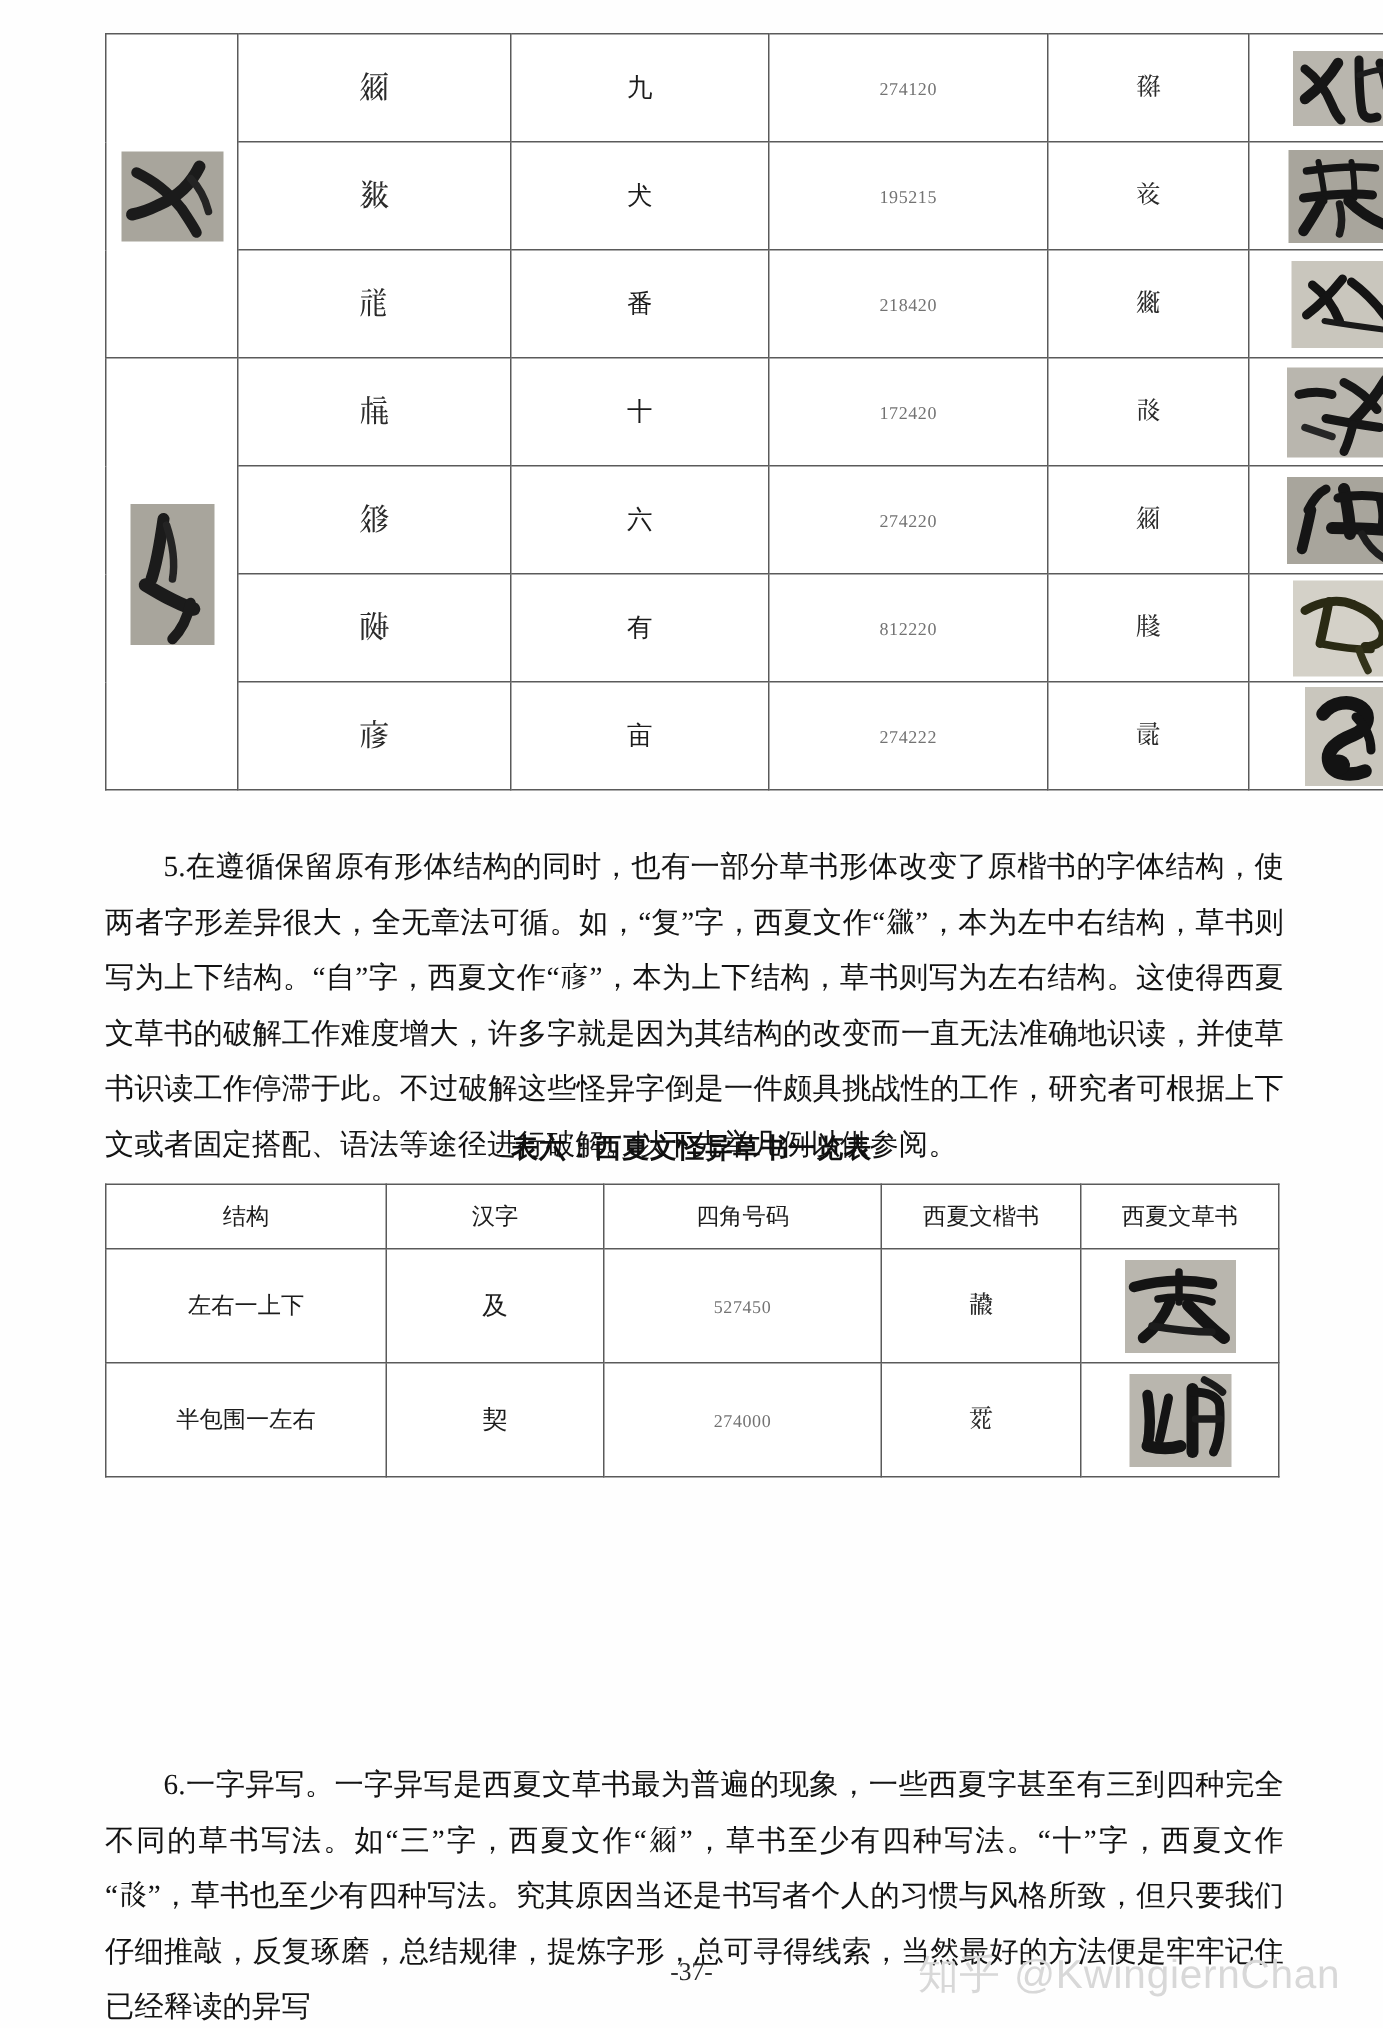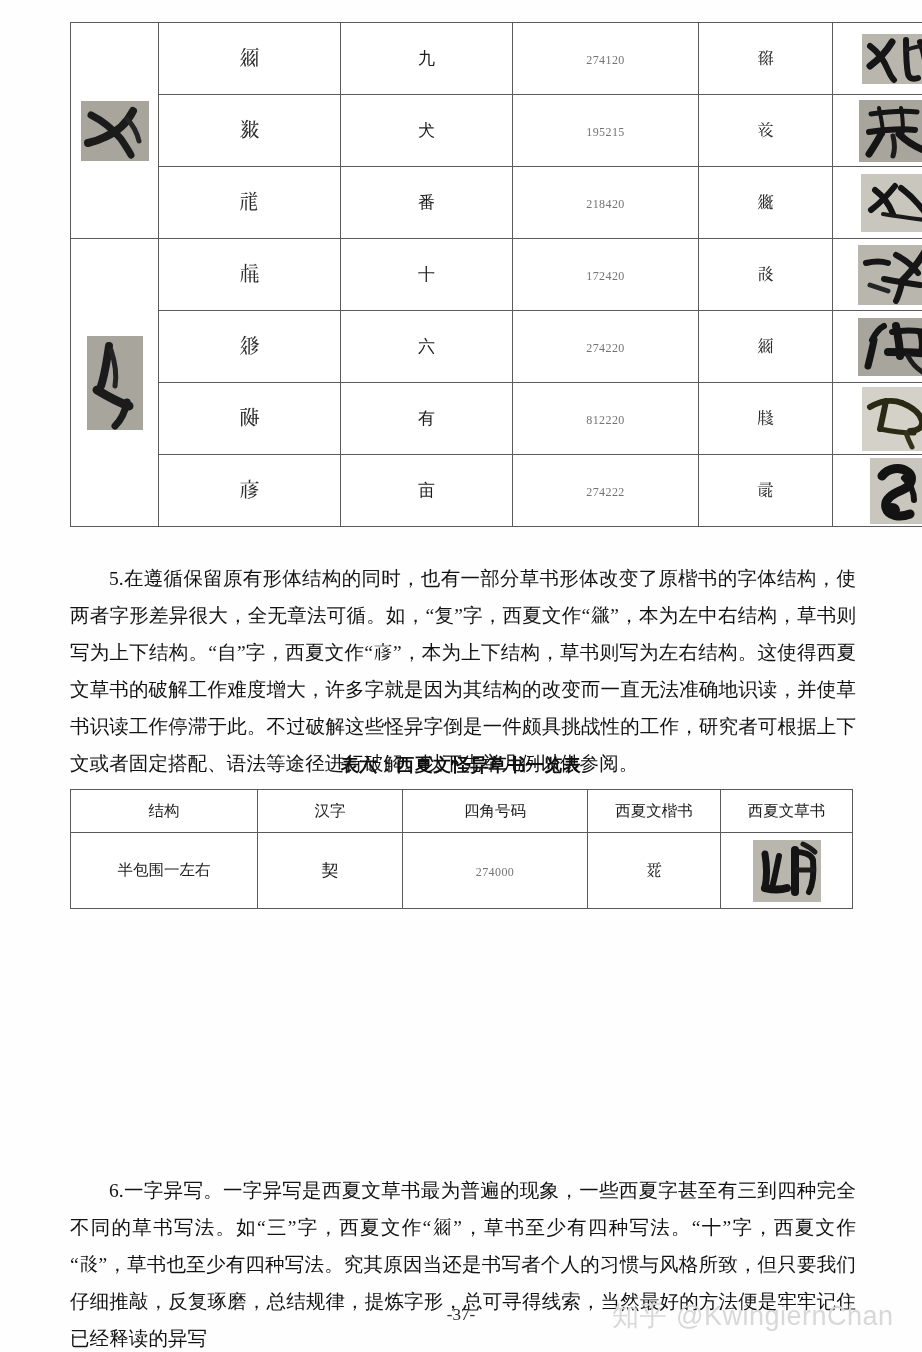--- a/index.html
+++ b/index.html
@@ -386,20 +386,40 @@
       <tr>
         <th><span class="th-label">结构</span></th>
         <th><span class="th-label">汉字</span></th>
         <th><span class="th-label">四角号码</span></th>
         <th><span class="th-label">西夏文楷书</span></th>
         <th><span class="th-label">西夏文草书</span></th>
       </tr>
     </thead>
     <tbody>
       <tr>
+        <td><span class="struct-label">左右一上下</span></td>
+        <td><span class="han-char">及</span></td>
+        <td><span class="code-num">527450</span></td>
+        <td><span class="tangut-small">𘄒</span></td>
+        <td>
+          <span class="cursive" style="width:74px;height:62px;">
+            <span class="ink">
+              <svg viewBox="0 0 74 62" preserveAspectRatio="none">
+                <path d="M6 18 C20 14, 38 12, 58 16" stroke="#141414" stroke-width="7" fill="none" stroke-linecap="round"></path>
+                <path d="M36 8 C36 16, 36 22, 36 28" stroke="#141414" stroke-width="5" fill="none" stroke-linecap="round"></path>
+                <path d="M22 26 C32 24, 46 24, 58 28" stroke="#141414" stroke-width="5" fill="none" stroke-linecap="round"></path>
+                <path d="M30 28 C26 38, 20 46, 12 52" stroke="#141414" stroke-width="7" fill="none" stroke-linecap="round"></path>
+                <path d="M42 30 C50 38, 58 46, 66 52" stroke="#141414" stroke-width="8" fill="none" stroke-linecap="round"></path>
+                <path d="M18 44 C30 46, 44 48, 58 48" stroke="#1c1c1c" stroke-width="5" fill="none" stroke-linecap="round"></path>
+              </svg>
+            </span>
+          </span>
+        </td>
+      </tr>
+      <tr>
         <td><span class="struct-label">半包围一左右</span></td>
         <td><span class="han-char">契</span></td>
         <td><span class="code-num">274000</span></td>
         <td><span class="tangut-small">𗴲</span></td>
         <td>
           <span class="cursive" style="width:68px;height:62px;">
             <span class="ink">
               <svg viewBox="0 0 68 62" preserveAspectRatio="none">
                 <path d="M12 14 C14 26, 14 38, 12 48" stroke="#141414" stroke-width="7" fill="none" stroke-linecap="round"></path>
                 <path d="M12 48 C20 50, 28 50, 34 48" stroke="#141414" stroke-width="8" fill="none" stroke-linecap="round"></path>

